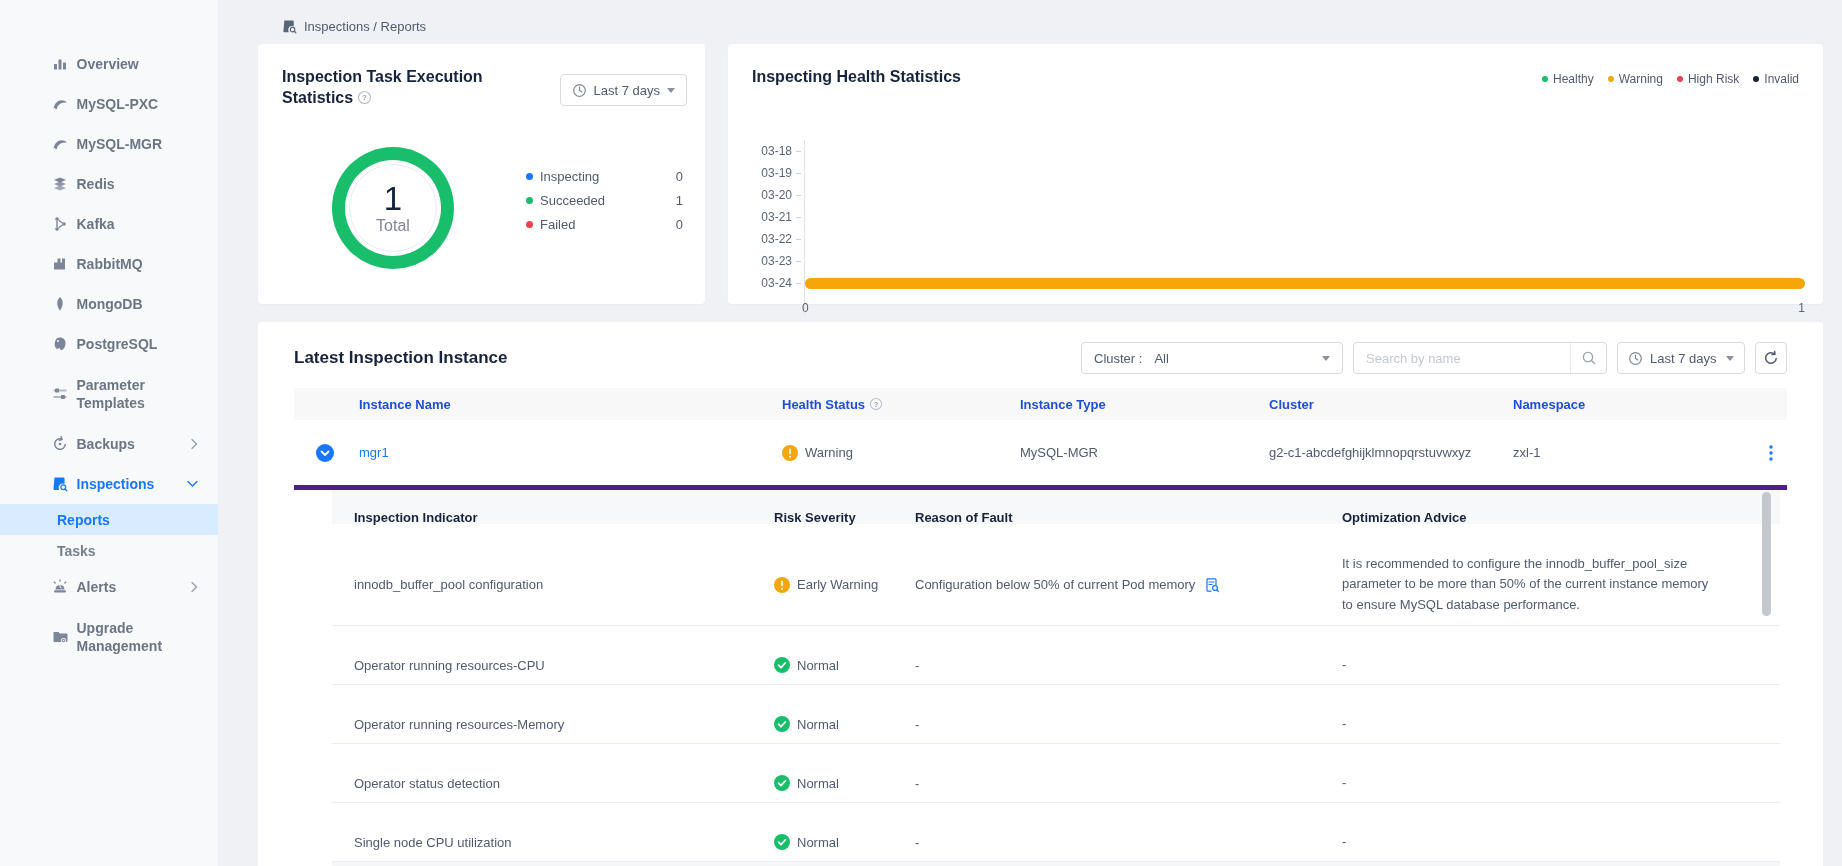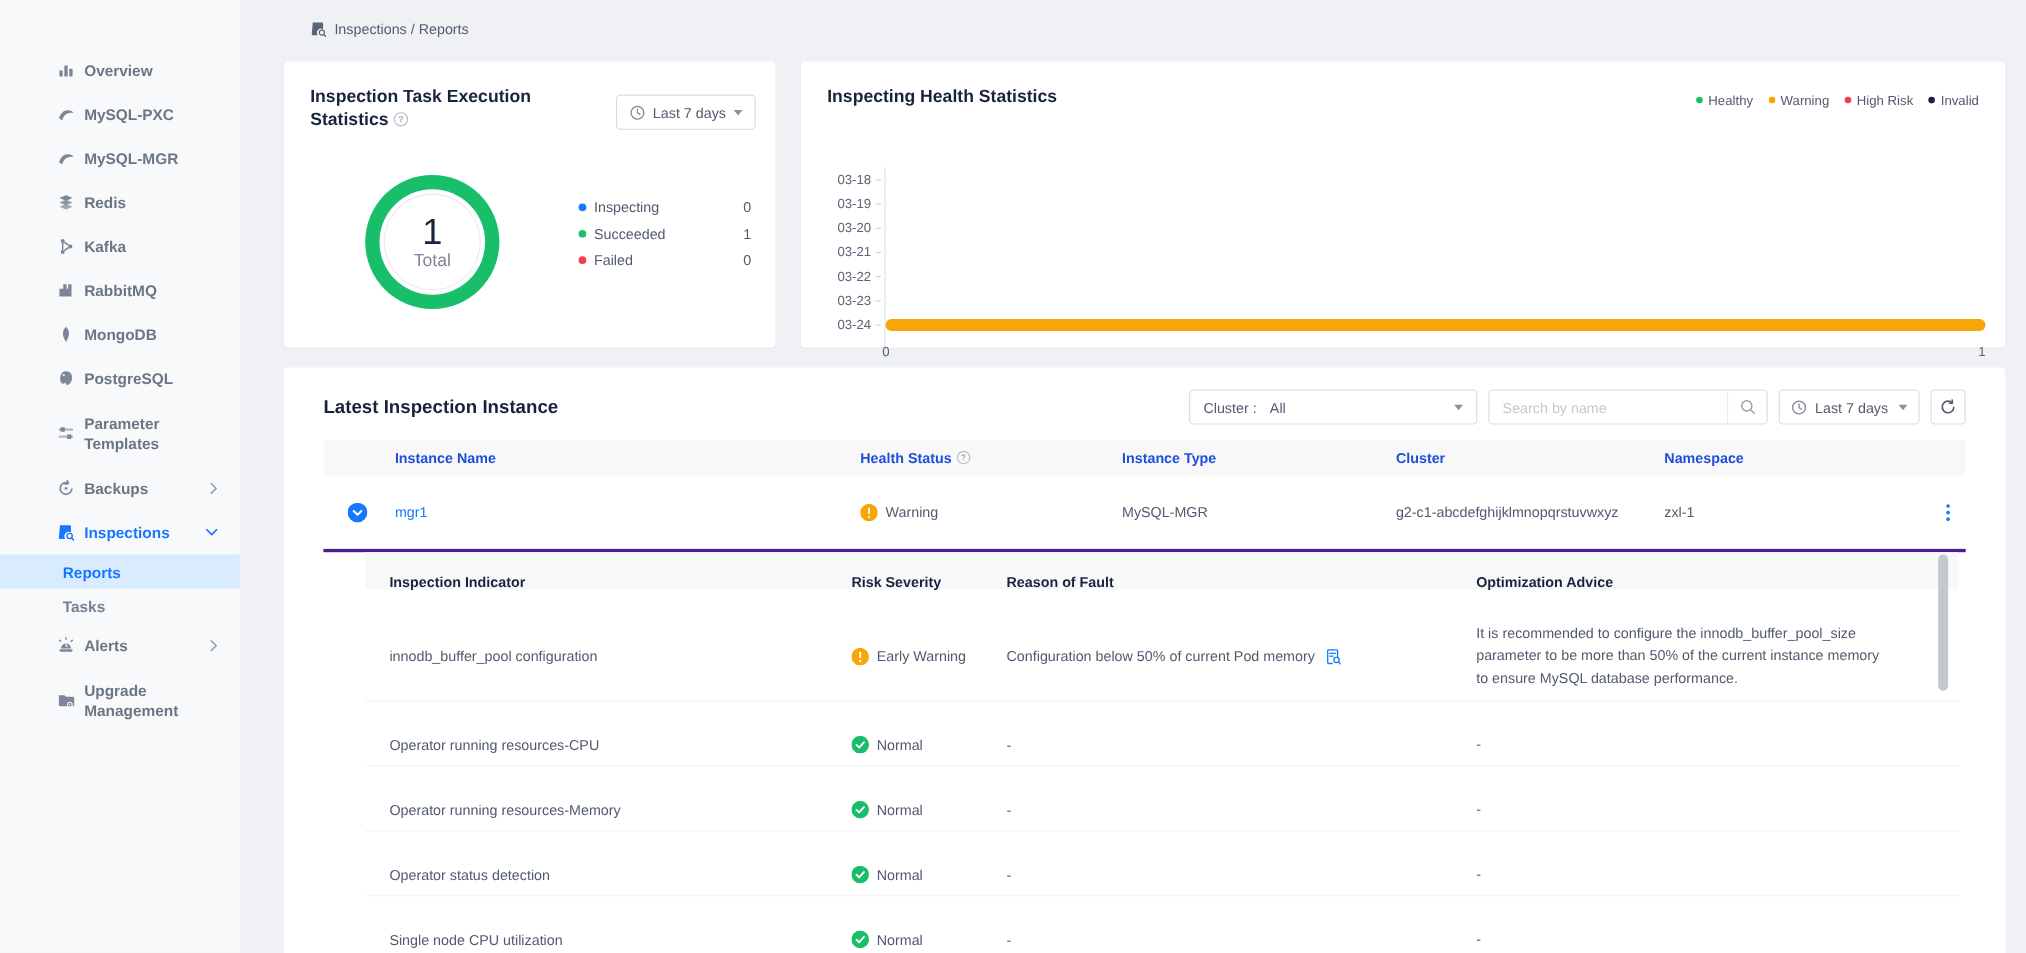--- a/index.html
+++ b/index.html
@@ -16,21 +16,21 @@
   .sb-chev { position:absolute; right:20px; top:50%; transform:translateY(-50%); }
   .sb-item.active-parent .sb-label, .sb-item.active-parent .sb-icon { color:#1677ff; }
   .sb-sub { display:flex; align-items:center; height:31px; padding-left:57px; font-size:14px; font-weight:600; color:#76808f; cursor:pointer; }
   .sb-sub.active { background:#d9ecff; color:#1677ff; }
   .sb-sub.plain { height:32px; }
 
   
   .main { position:absolute; left:218px; top:0; width:1624px; height:866px; }
   .breadcrumb { display:flex; align-items:center; gap:7px; padding:13px 0 0 64px; height:40px; color:#515a6e; font-size:13px; }
 
-  .cards-row { display:flex; gap:23px; margin:16px 19px 0 40px; }
+  .cards-row { display:flex; gap:23px; margin:4px 19px 0 40px; }
   .card { background:#fff; border-radius:4px; box-shadow:0 1px 2px rgba(0,0,0,0.03); }
   .card1 { width:447px; height:260px; position:relative; padding:22px 24px; }
   .card2 { flex:1; height:260px; position:relative; padding:22px 24px; }
 
   .card-title { font-size:16px; font-weight:700; color:#17233d; line-height:21px; }
   .card1 .card-title { width:215px; }
   .help-ic { display:inline-block; vertical-align:-2px; margin-left:4px; cursor:pointer; }
 
   .range-btn { position:absolute; top:30px; right:18px; height:32px; display:flex; align-items:center; gap:7px; padding:0 11px;
                background:#fff; border:1px solid #d7dbe0; border-radius:4px; color:#515a6e; font-size:13px; cursor:pointer; }
@@ -76,21 +76,21 @@
   .inp input { border:0; outline:0; flex:1; font-size:13px; font-family:inherit; color:#515a6e; background:transparent; }
   .inp input::placeholder { color:#c3c8d1; }
   .inp .search-zone { width:36px; height:100%; border-left:1px solid #e6e9ed; display:flex; align-items:center; justify-content:center; cursor:pointer; }
   .rng { width:128px; padding:0 10px; gap:7px; color:#515a6e; cursor:pointer; }
   .rng .caret { margin-left:auto; }
   .refresh { width:32px; justify-content:center; cursor:pointer; }
 
   .caret { width:0; height:0; border-left:4.5px solid transparent; border-right:4.5px solid transparent; border-top:5.5px solid #8a919f; }
 
   .t-head { margin-top:14px; height:32px; background:#f8f8f9; display:grid; grid-template-columns:65px 423px 238px 249px 244px 241px 1fr; align-items:center; font-weight:700; color:#1d4ed8; }
-  .t-row  { height:70px; display:grid; grid-template-columns:65px 423px 238px 249px 244px 241px 1fr; align-items:center; border-bottom:3px solid #4c1d95; }
+  .t-row  { height:70px; display:grid; grid-template-columns:65px 423px 238px 249px 244px 241px 1fr; align-items:center; border-bottom:5px solid #4c1d95; }
   .t-row .expand { margin-left:22px; cursor:pointer; }
   .link { color:#1677ff; cursor:pointer; }
   .status { display:flex; align-items:center; gap:7px; }
   .kebab { cursor:pointer; justify-self:center; padding:4px; }
 
   .subtable { margin-left:38px; width:1448px; position:relative; }
   .s-head { height:34px; background:#f7f8fa; display:grid; grid-template-columns:420px 141px 427px 1fr; align-items:center; font-weight:700; color:#17233d; }
   .s-row  { display:grid; grid-template-columns:420px 141px 427px 1fr; align-items:center; border-bottom:1px solid #ebeef5; min-height:59px; background:#fff; }
   .s-row.big { min-height:102px; }
   .s-cell { padding-left:22px;margin-top:20px; }

